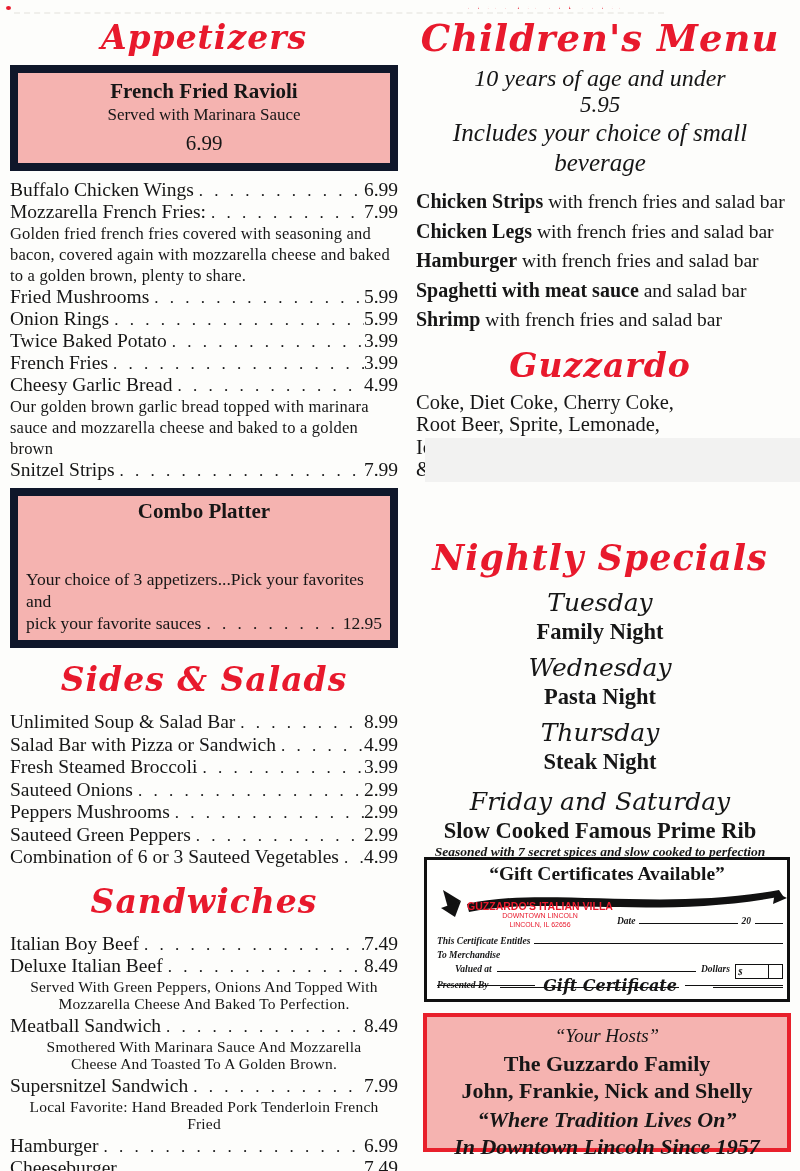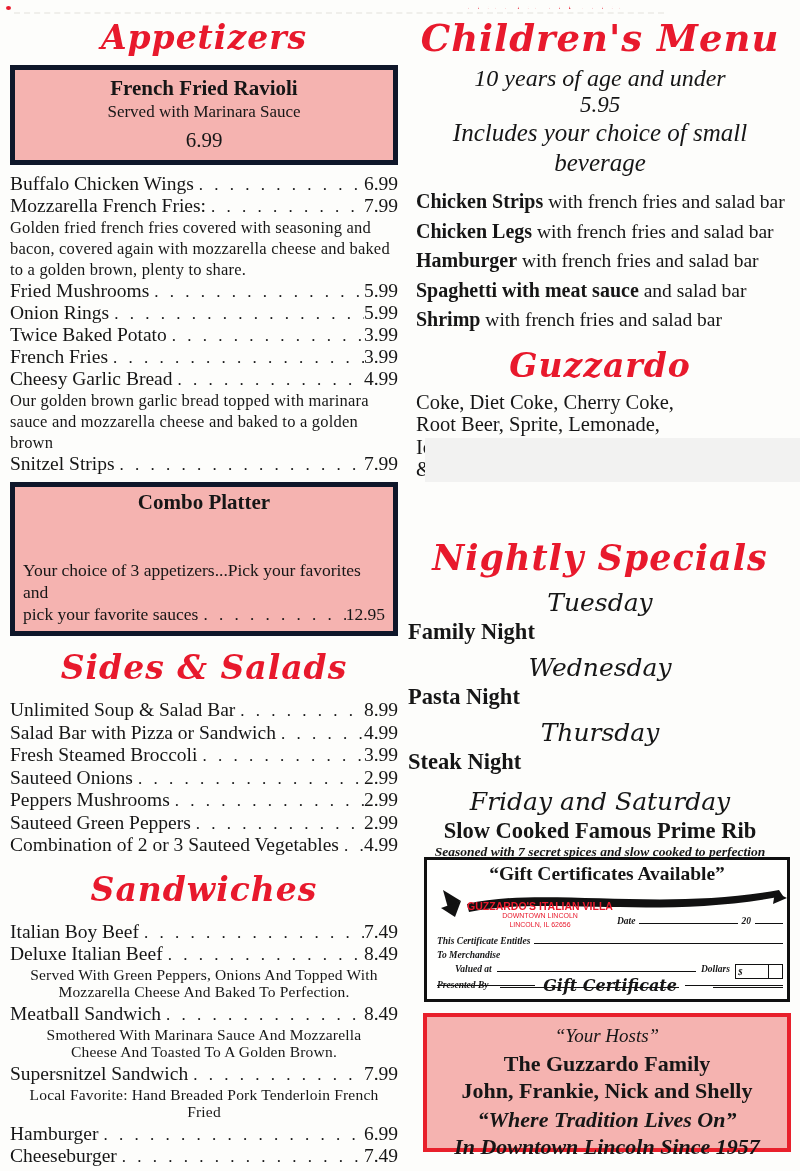--- a/index.html
+++ b/index.html
@@ -33,21 +33,21 @@
   .h-appetizers { font-size:33px; line-height:44px; }
   .h-sides      { font-size:33px; line-height:46px; margin-top:9px; }
   .h-sandwiches { font-size:33px; line-height:46px; margin-top:10px; }
   .h-children   { font-size:37px; line-height:52px; }
   .h-beverages  { font-size:33px; line-height:46px; margin-top:8px; }
   .h-nightly    { font-size:35px; line-height:46px; margin-top:52px; }
 
   
   .pinkbox {
     background:#f5b3b0;
-    border:5px solid #0f172a;
+    border:8px solid #0f172a;
     margin-top:5px;
     padding:5px 9px 6px 9px;
     text-align:center;
   }
   .pinkbox .pb-title { font-weight:bold; font-size:21px; line-height:26px; }
   .pinkbox .pb-sub   { font-size:17px; line-height:22px; }
   .pinkbox .pb-price { font-size:21px; line-height:28px; margin-top:3px; }
   .combo { text-align:left; margin-top:7px; padding:3px 8px 5px 8px; }
   .combo .pb-title { line-height:25px; }
   .combo .c-line1 { font-size:17.5px; line-height:22px;margin-top:44px; }
@@ -76,21 +76,21 @@
   .bev { padding-left:8px; margin-top:2px; }
   .bev-line { font-size:20.5px; line-height:22.5px; }
   .bev .row { line-height:22.5px; }
   .bev .mi-name { font-size:20.5px; }
   .bev .mi-price { font-weight:bold; font-size:20px; }
 
   .graybox { position:absolute; left:425px; top:438px; width:375px; height:44px; background:#f2f2f1; }
 
   
   .special-day { text-align:center; font-family:"DejaVu Serif", serif; font-style:italic; font-size:25px; line-height:30px; margin-top:7px; }
-  .special-name { text-align:left; font-weight:bold; font-size:22.5px; line-height:28px; }
+  .special-name { text-align:center; font-weight:bold; font-size:22.5px; line-height:28px; }
   .weekend-day { margin-top:9px; line-height:33px; }
   .wk-item1 { text-align:center; font-weight:bold; font-size:22.5px; line-height:26px; }
   .wk-desc { text-align:center; font-weight:bold; font-style:italic; font-size:13.5px; line-height:16px; }
   .wk-item2 { text-align:center; font-weight:bold; font-size:22.5px; line-height:29px; margin-top:3px; }
   .wk-note { text-align:center; font-weight:bold; font-size:21px; line-height:30px; }
 
   
   .giftbox {
     position:absolute; left:424px; top:857px; width:366px; height:145px;
     background:#fffffe; border:3px solid #101010;
@@ -272,21 +272,21 @@
         <span class="mi-price">2.99</span>
       </div>
 
       <div class="row">
         <span class="mi-name">Sauteed Green Peppers</span>
         <span class="dots">. . . . . . . . . . . . . . . . . . . . . . . . . . . . . . . . . . . . . . . . . . . . . . . . . . . . . . . . . . . . . . . . . . . . . . </span>
         <span class="mi-price">2.99</span>
       </div>
 
       <div class="row">
-        <span class="mi-name">Combination of 2 or 3 Sauteed Vegetables</span>
+        <span class="mi-name">Combination of 6 or 3 Sauteed Vegetables</span>
         <span class="dots">. . . . . . . . . . . . . . . . . . . . . . . . . . . . . . . . . . . . . . . . . . . . . . . . . . . . . . . . . . . . . . . . . . . . . . </span>
         <span class="mi-price">4.99</span>
       </div>
     </div>
 
   <div class="script h-sandwiches">Sandwiches</div>
 
   <div class="menu-list sand-list">
 
       <div>

